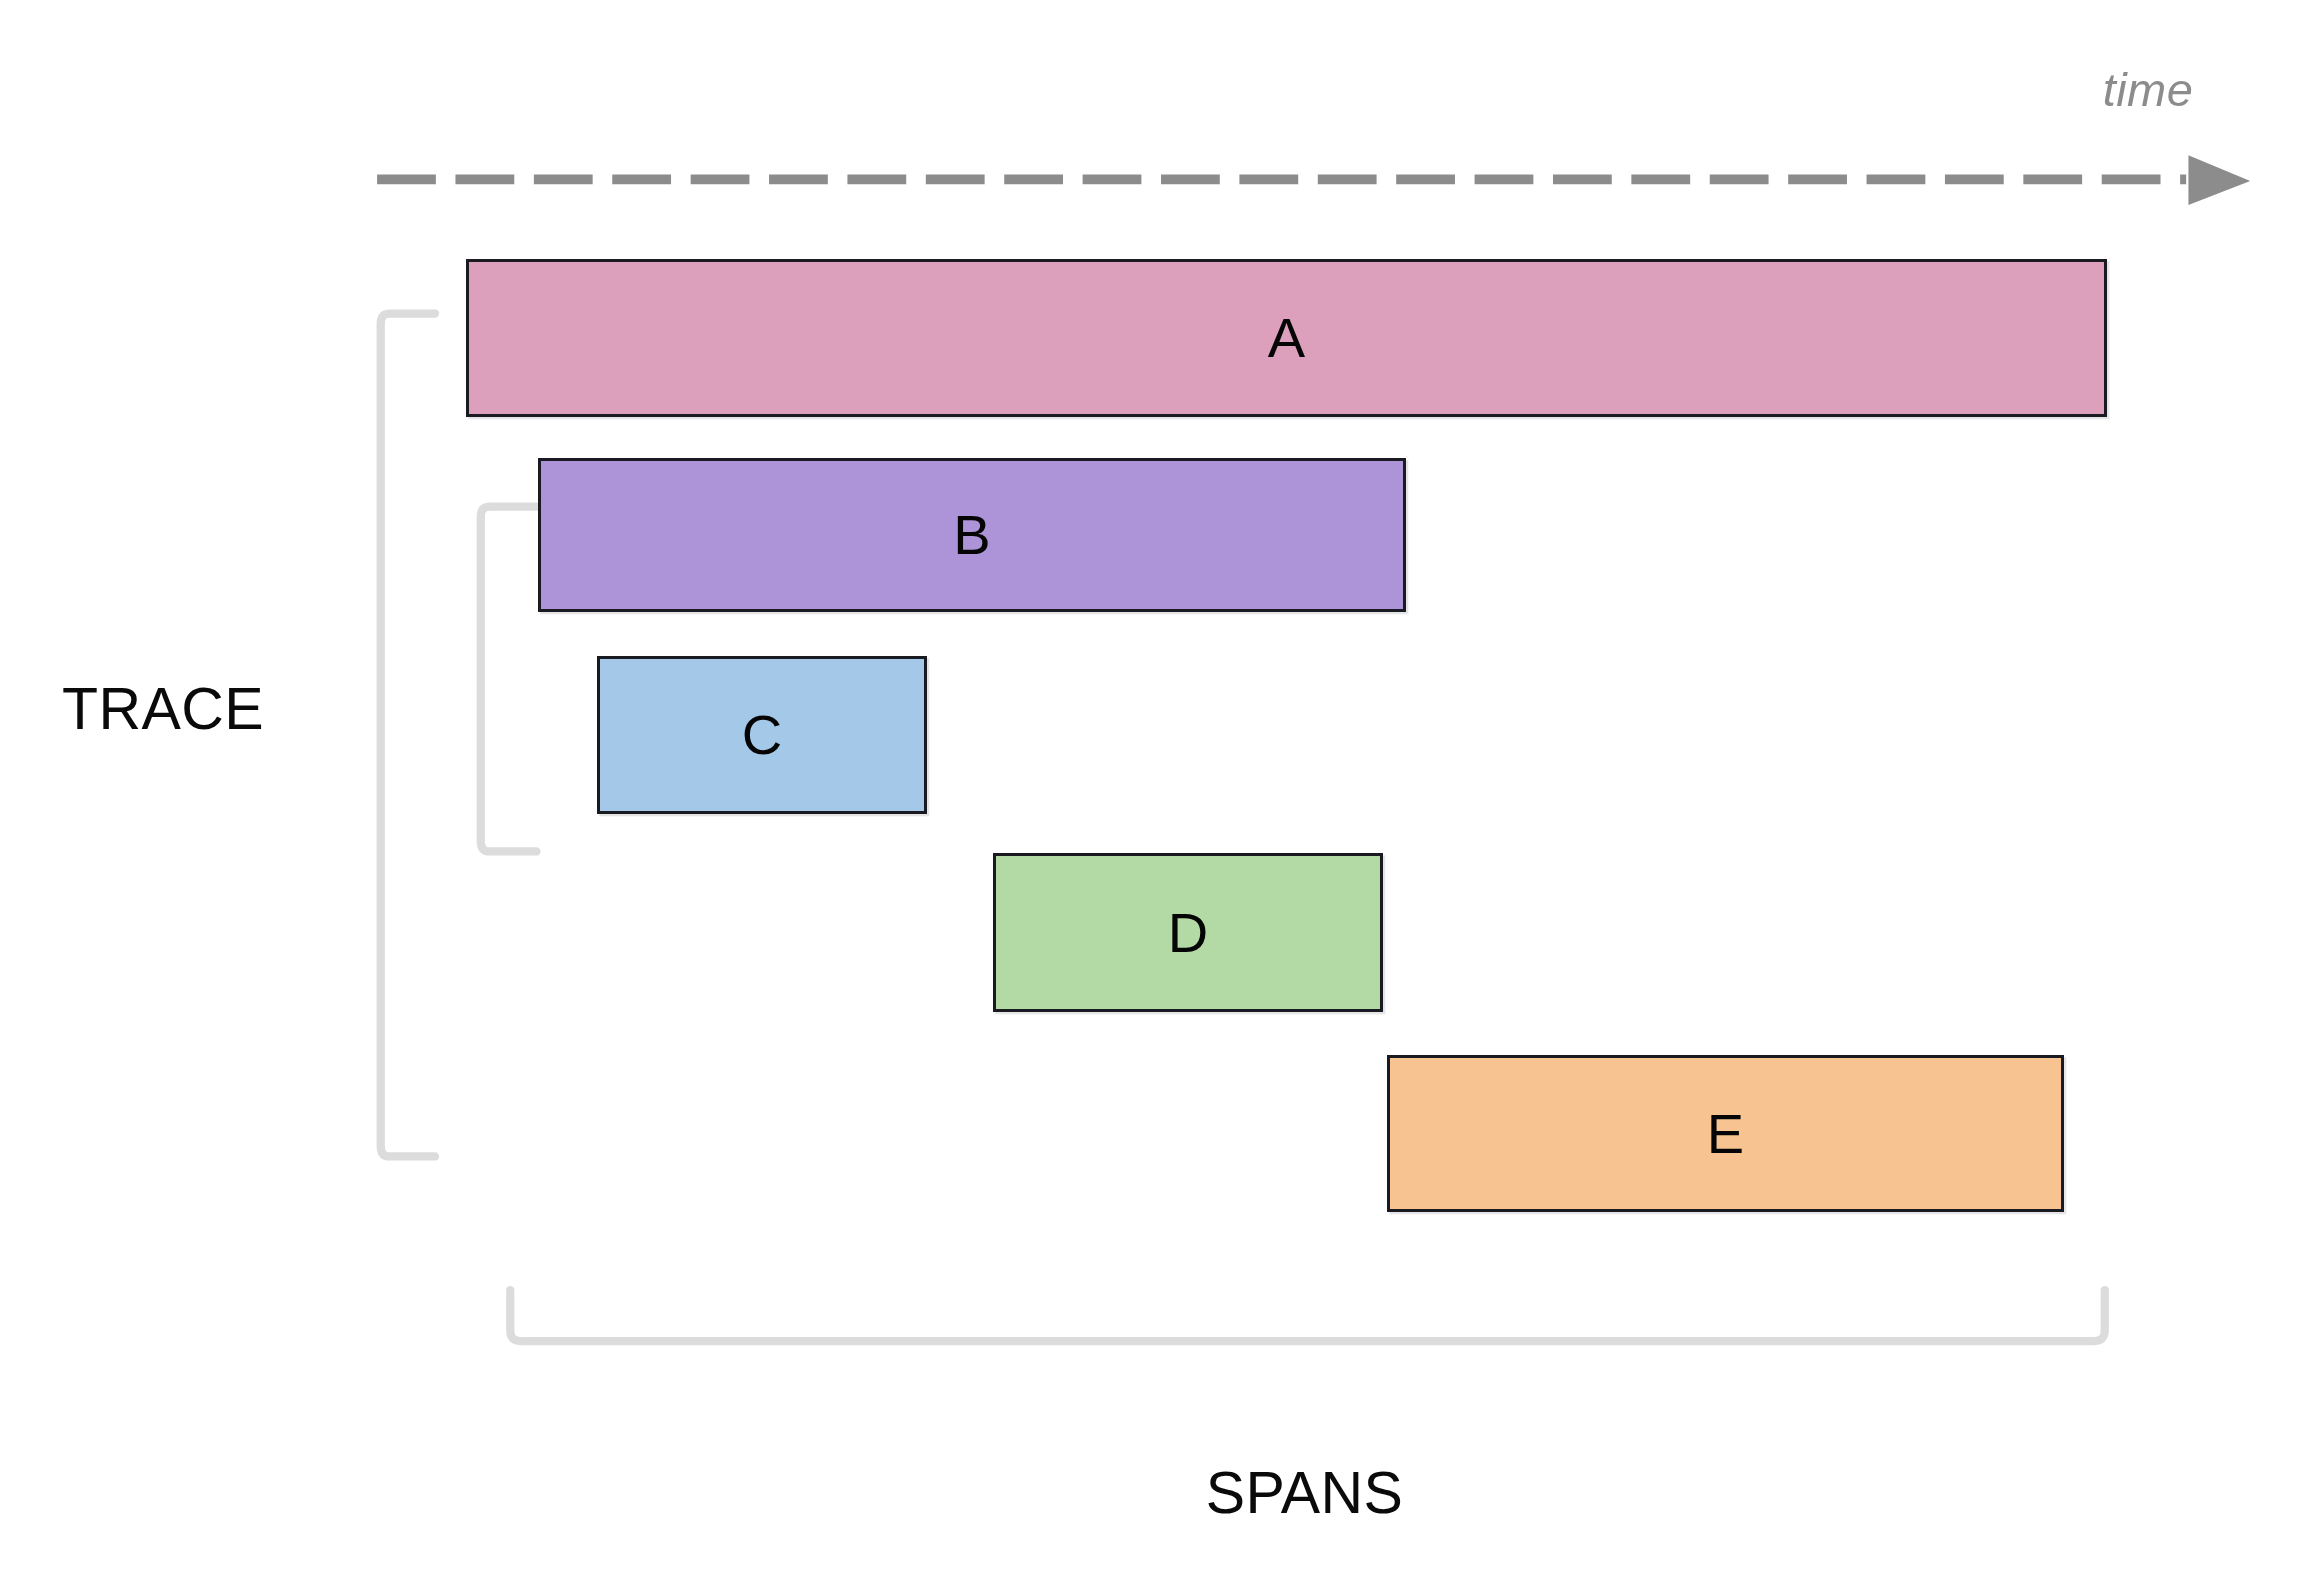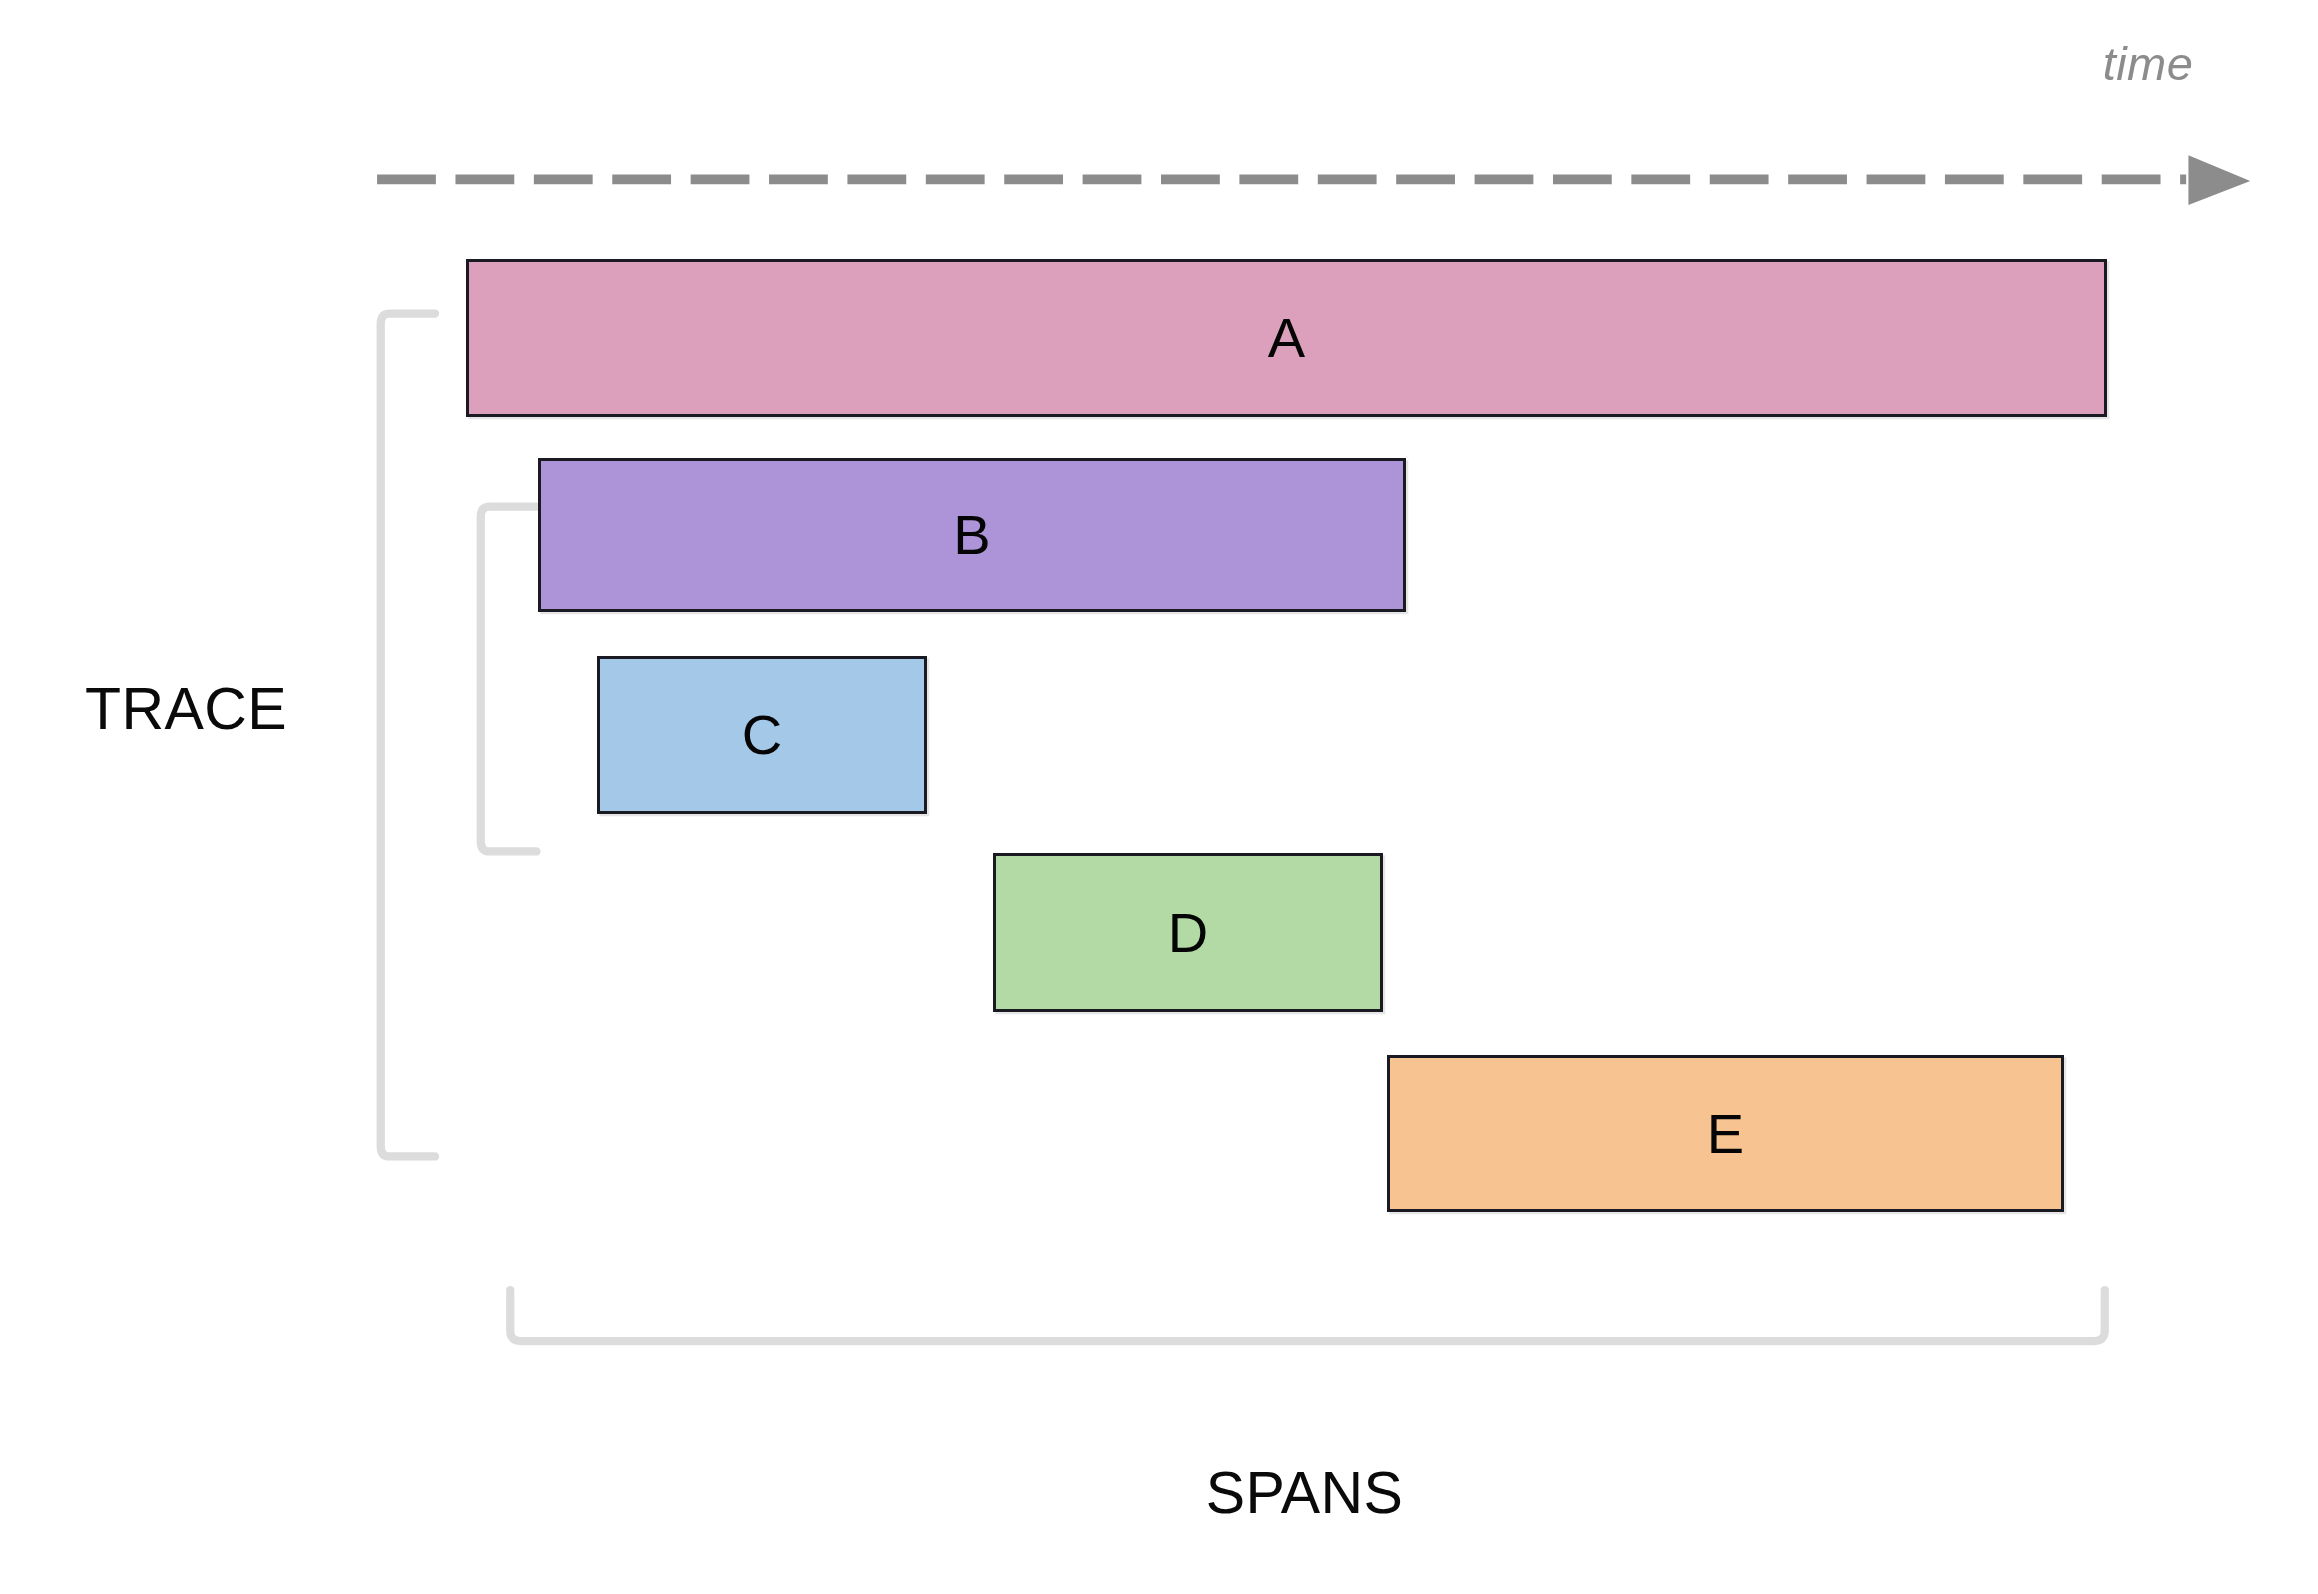--- a/index.html
+++ b/index.html
@@ -15,21 +15,21 @@
     width: 2319px;
     height: 1595px;
     background: #ffffff;
     overflow: hidden;
   }
 
   
   .time-label {
     position: absolute;
     left: 2035px;
-    top: 36px;
+    top: 62px;
     width: 226px;
     text-align: center;
     font-style: italic;
     font-size: 47px;
     color: #8c8c8c;
     font-family: "Liberation Sans", sans-serif;
     letter-spacing: 0.4px;
   }
   .time-axis {
     position: absolute;
@@ -111,18 +111,18 @@
   </div>
 
   <div class="span-bar" style="left:993px; top:853px; width:390px; height:159px; background:#b3d9a4;">
     <span class="span-label">D</span>
   </div>
 
   <div class="span-bar" style="left:1387px; top:1055px; width:677px; height:157px; background:#f7c491;">
     <span class="span-label">E</span>
   </div>
 
-  <div class="axis-title" style="left:85px; top:675px;">TRACE</div>
+  <div class="axis-title" style="left:62px; top:675px;">TRACE</div>
 
   <div class="axis-title" style="left:0px; top:1459px; width:2319px; text-align:center; transform:translateX(145px);">SPANS</div>
 
 </div>
 
 
 </body></html>

